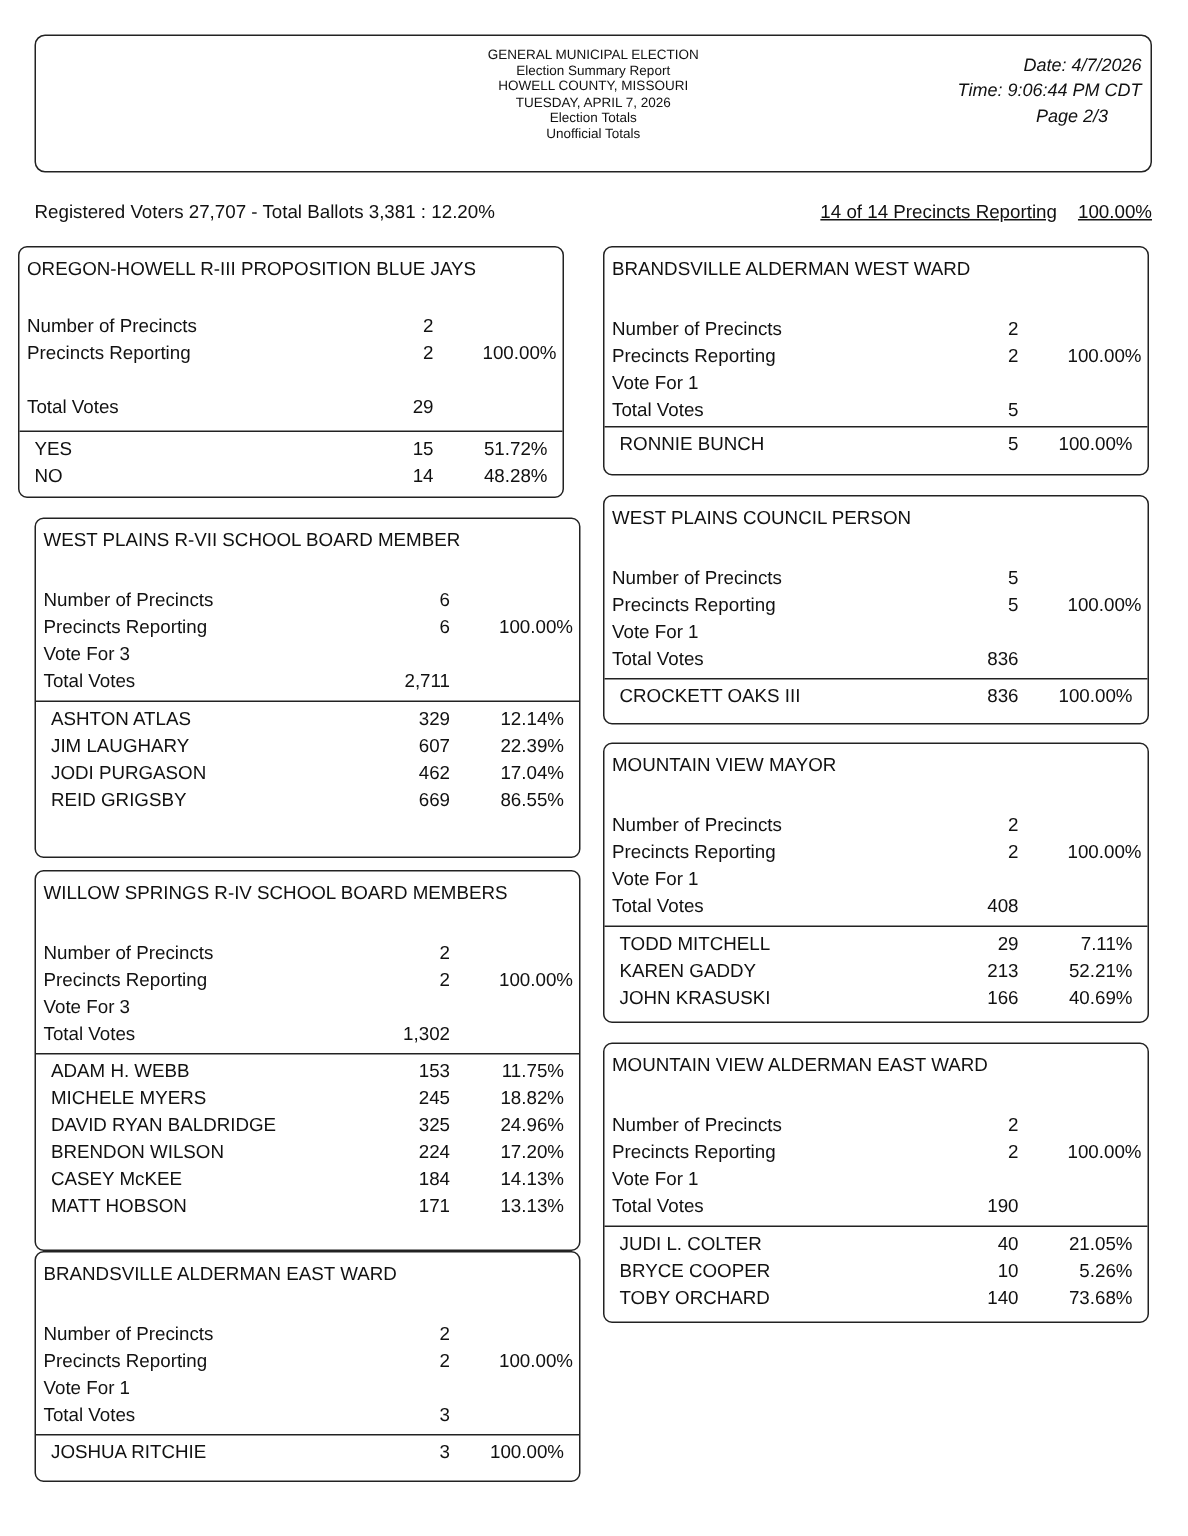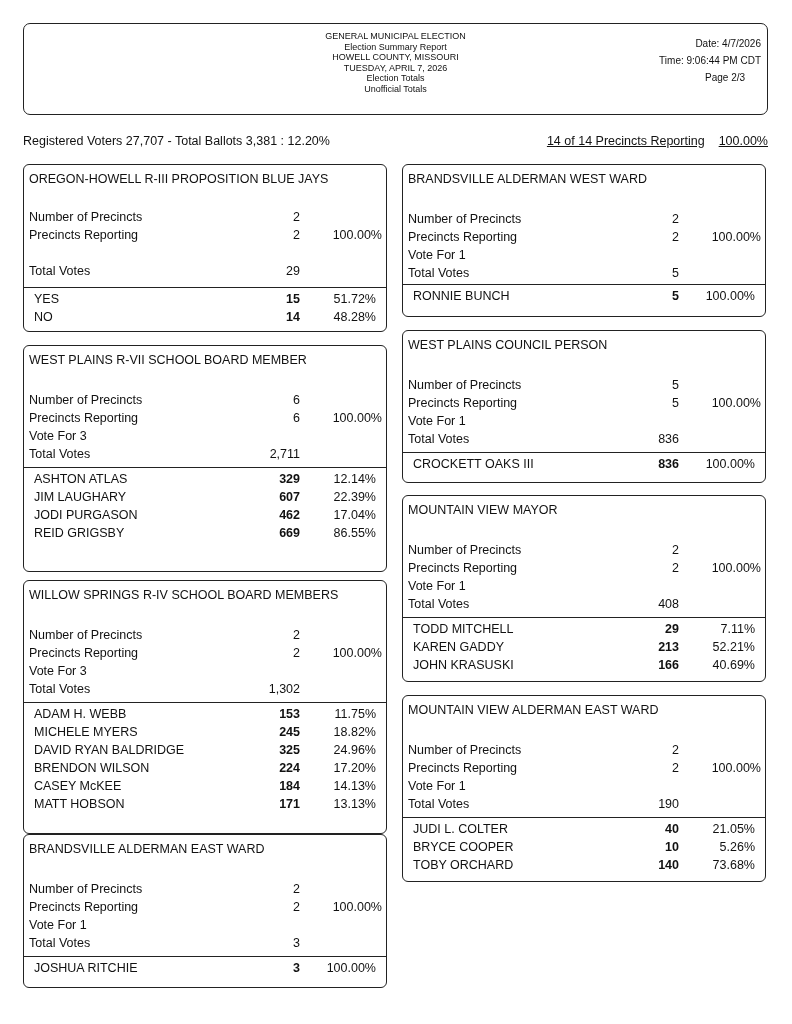--- a/index.html
+++ b/index.html
@@ -1,33 +1,33 @@
 <!DOCTYPE html>
 <html><head>
 <meta charset="utf-8">
 <style>
   html, body { margin:0; padding:0; background:#ffffff; }
   body { width:792px; height:1024px; position:relative; font-family:"Liberation Sans", sans-serif; color:#111; overflow:hidden; }
   .header-box { position:absolute; left:23px; top:23px; width:745px; height:92px; border:1.3px solid #222; border-radius:7px; box-sizing:border-box; }
   .header-center { position:absolute; left:0; right:0; top:7px; text-align:center; font-size:9px; line-height:10.6px; }
-  .header-right { position:absolute; right:6px; top:11px; text-align:right; font-size:10px; line-height:17px; }
+  .header-right { position:absolute; right:6px; top:11px; text-align:right; font-size:12px; line-height:17px;font-style:italic; }
   .header-right div { text-align:center; }
   .summary-left { position:absolute; left:23px; top:134px; font-size:12.5px; }
   .summary-right { position:absolute; right:24px; top:134px; font-size:12.5px;text-decoration:underline; }
   .summary-right span.pct { margin-left:14px; }
   .contest { position:absolute; width:364px; border:1.3px solid #222; border-radius:6px; box-sizing:border-box; font-size:12.5px; }
   .contest .title { position:absolute; left:5px; top:7px; white-space:nowrap; }
   .contest .stats { position:absolute; left:5px; right:0; }
   .row { position:relative; height:18px; line-height:18px; }
   .row .lbl { position:absolute; left:0; }
   .row .num { position:absolute; right:86px; text-align:right; }
   .row .pct { position:absolute; right:4px; text-align:right; }
   .divider { position:absolute; left:0; right:0; border-top:1.3px solid #222; }
   .cands { position:absolute; left:10px; right:0; }
-  .cands .row .num { right:86px;font-weight:bold; }
+  .cands .row .num { right:86px; }
   .cands .row .pct { right:10px; }
 </style>
 </head>
 <body>
 
 <div class="header-box">
   <div class="header-center">
     <div>GENERAL MUNICIPAL ELECTION</div>
     <div>Election Summary Report</div>
     <div>HOWELL COUNTY, MISSOURI</div>
@@ -41,21 +41,21 @@
     <div style="text-align:center; padding-left:30px">Page 2/3</div>
   </div>
 </div>
 
 <div class="summary-left">Registered Voters 27,707 - Total Ballots 3,381 : 12.20%</div>
 <div class="summary-right">
   <span>14 of 14 Precincts Reporting</span><span class="pct">100.00%</span>
 </div>
 
 <div id="contests">
-    <div class="contest" style="left: 23px; top: 164px; height: 168px;">
+    <div class="contest" style="left: 12px; top: 164px; height: 168px;">
       <div class="title">OREGON-HOWELL R-III PROPOSITION BLUE JAYS</div>
       <div class="stats" style="top: 43px;">
         <div class="row">
           <span class="lbl">Number of Precincts</span>
           <span class="num">2</span>
         </div>
         <div class="row">
           <span class="lbl">Precincts Reporting</span>
           <span class="num">2</span>
           <span class="pct">100.00%</span>

